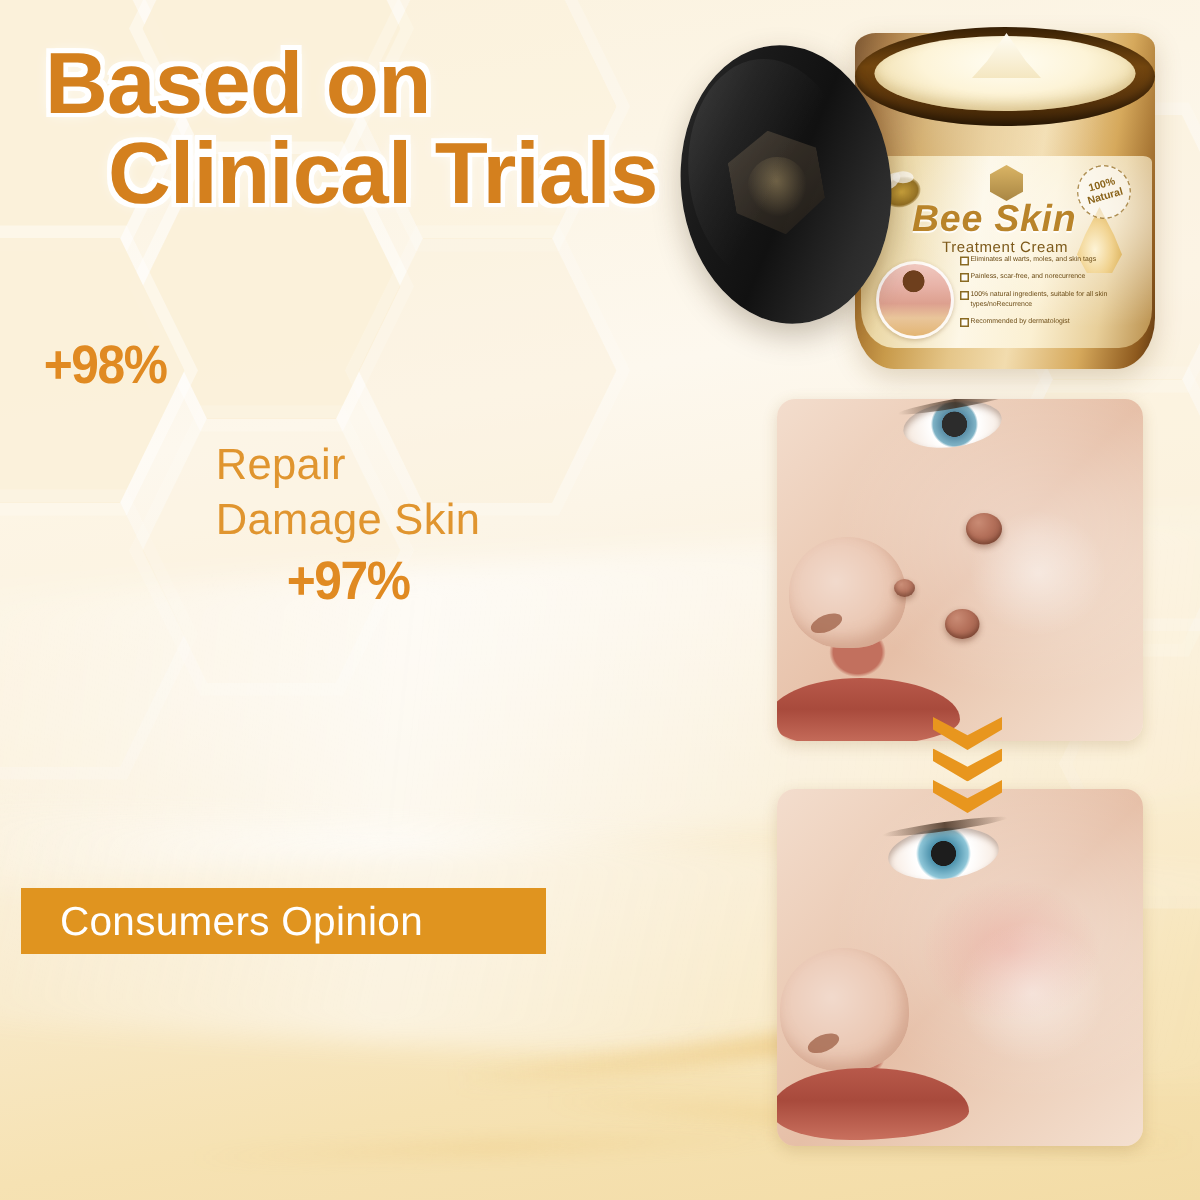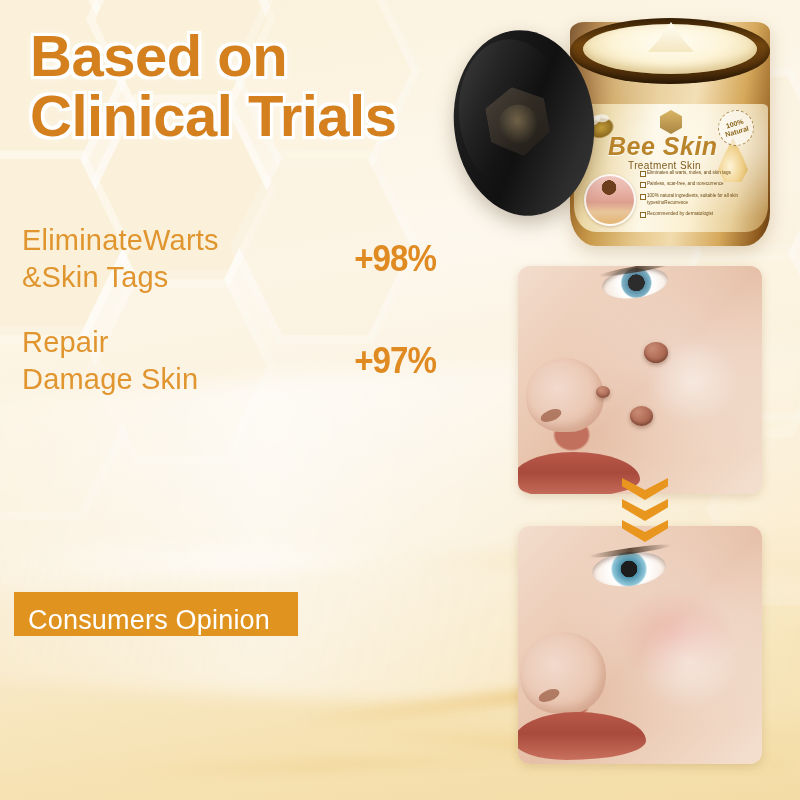--- a/index.html
+++ b/index.html
@@ -78,36 +78,36 @@
     line-height: 1.04;
     font-weight: bold;
     color: #D4801E;
     letter-spacing: -0.5px;
     text-shadow:
        2px 0 0 #fff, -2px 0 0 #fff, 0 2px 0 #fff, 0 -2px 0 #fff,
        2px 2px 0 #fff, -2px 2px 0 #fff, 2px -2px 0 #fff, -2px -2px 0 #fff,
        3px 3px 0 #fff, -3px 3px 0 #fff, 3px -3px 0 #fff, -3px -3px 0 #fff,
        0 0 10px rgba(255,255,255,.95);
   }
-  .headline .line2 { display: block; }
+  .headline .line2 { display: block; margin-left: 42px; }
 
   
   .benefits {
     position: absolute;
     left: 22px;
     top: 222px;
     width: 420px;
   }
   .benefit {
     display: flex;
     align-items: center;
     justify-content: space-between;
     margin-bottom: 28px;
   }
-  .benefit:nth-child(2) { margin-bottom: 26px; }
+  .benefit:nth-child(2) { margin-bottom: 26px; flex-direction: column; }
   .benefit-label {
     font-size: 29px;
     line-height: 1.28;
     color: #E0952F;
     font-weight: normal;
     letter-spacing: .2px;
     white-space: pre-line;
     flex: 0 0 auto;
     max-width: 290px;
   }
@@ -121,26 +121,26 @@
     transform: scaleX(.92);
     transform-origin: right center;
     margin-right: 6px;
   }
 
   
   .opinion-banner {
     position: absolute;
     left: 14px;
     top: 592px;
-    width: 284px;
+    width: 350px;
     height: 44px;
     background: #E0941F;
     display: flex;
-    align-items: flex-end;
-    padding-left: 14px;
+    align-items: center;
+    padding-left: 26px;
     box-sizing: border-box;
   }
   .opinion-banner span {
     color: #ffffff;
     font-size: 27px;
     letter-spacing: .2px;
   }
   .opinion-body {
     position: absolute;
     left: 22px;
@@ -503,22 +503,20 @@
     <div class="honey-streak" style="left:120px; top:760px; width:420px; height:10px; transform:rotate(-2deg); opacity:.45;"></div>
   </div>
 
   <div class="headline">
     <span>Based on</span>
     <span class="line2">Clinical Trials</span>
   </div>
 
   <div class="benefits">
     <div class="benefit">
-      <div class="benefit-label">EliminateWarts
-&amp;Skin Tags</div>
       <div class="benefit-value">+98%</div>
     </div>
     <div class="benefit">
       <div class="benefit-label">Repair
 Damage Skin</div>
       <div class="benefit-value">+97%</div>
     </div>
   </div>
 
   <div class="opinion-banner">
@@ -533,21 +531,21 @@
 
     <div class="jar-label">
       <div class="label-bee"></div>
       <div class="label-crest"></div>
       <div class="label-drop"></div>
       <div class="label-badge">
         <span>100%</span>
         <span>Natural</span>
       </div>
       <div class="label-title">Bee Skin</div>
-      <div class="label-sub">Treatment Skin</div>
+      <div class="label-sub">Treatment Cream</div>
       <div class="label-skin-circle"></div>
       <div class="label-bullets">
         <ul>
           <li>Eliminates all warts, moles, and skin tags</li>
           <li>Painless, scar-free, and norecurrence</li>
           <li>100% natural ingredients, suitable for all skin types/noRecurrence</li>
           <li>Recommended by dermatologist</li>
         </ul>
       </div>
     </div>

